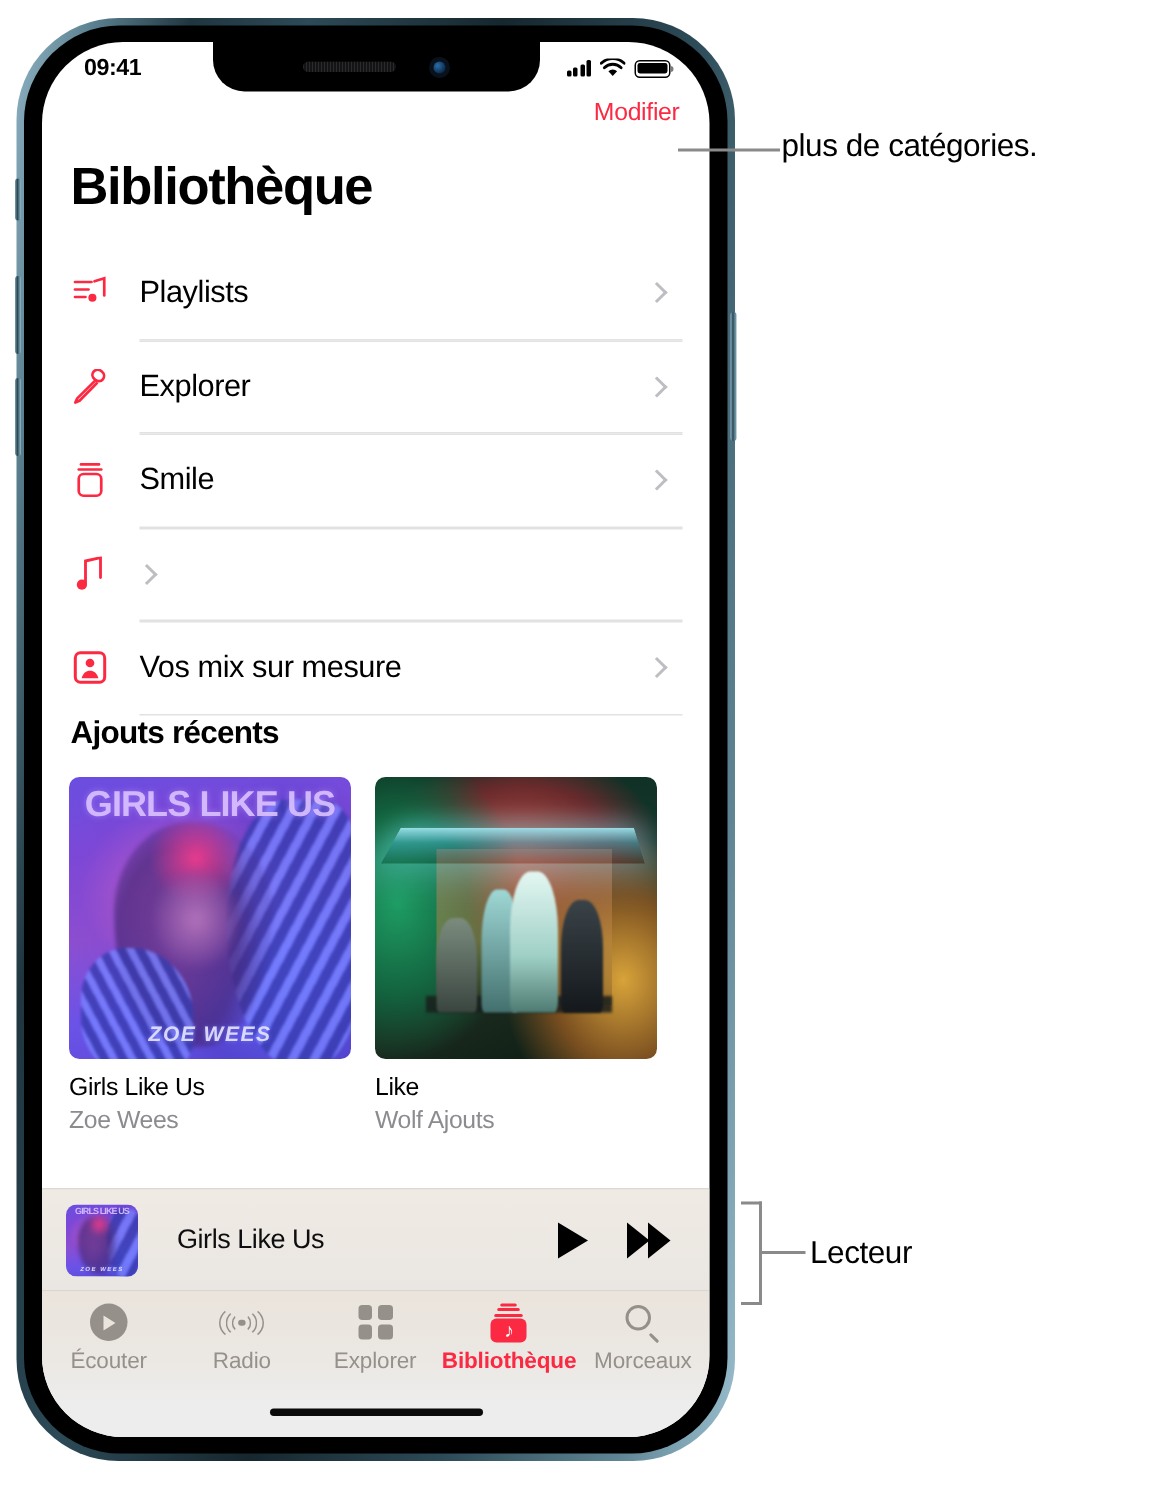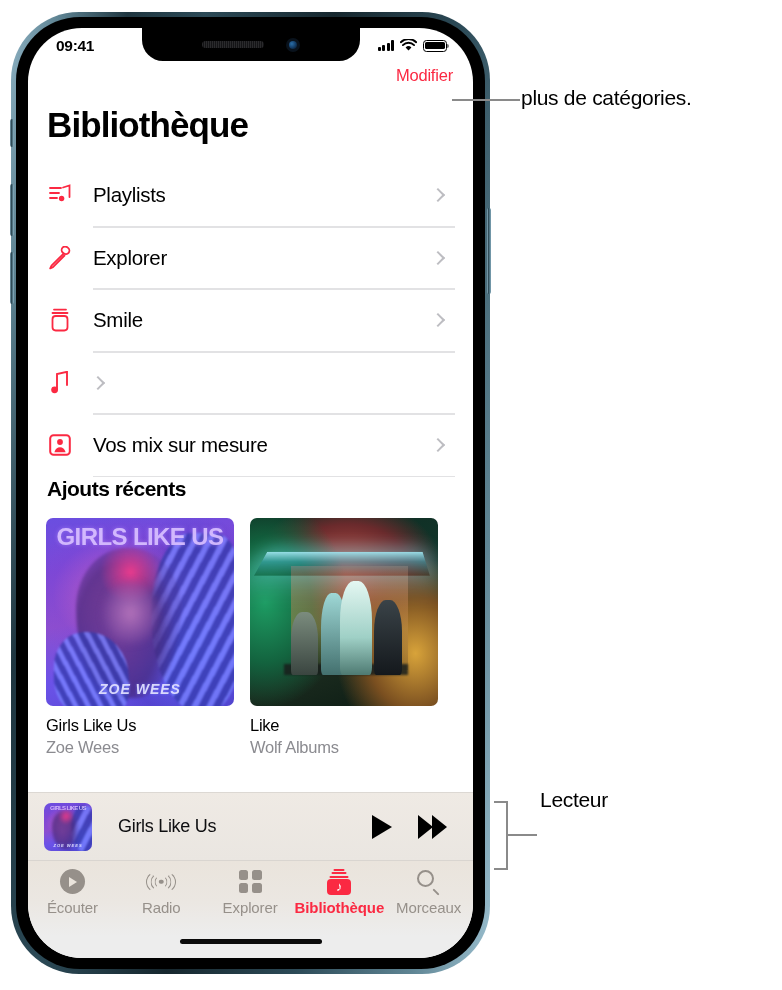--- a/index.html
+++ b/index.html
@@ -241,21 +241,21 @@
   .gi-search i { position:absolute; left:0; top:0; width:17px; height:17px; border:2px solid #96908a; border-radius:50%; }
   .gi-search b { position:absolute; right:1px; bottom:1px; width:8px; height:2px; background:#96908a;
      transform: rotate(45deg); border-radius:1px; }
 
   .home-ind { height: 22px; background: #ededed; display: flex; align-items: flex-start; justify-content: center; padding-top: 3px;}
   .home-ind i { width: 142px; height: 5px; border-radius: 3px; background: #0a0a0a; display:block; }
 
   
   .callout-text { position: absolute; font-size: 21px; color: #000; letter-spacing: -0.3px; line-height: 1.33; }
   .co-top { left: 521px; top: 84px; width: 255px; }
-  .co-bot { left: 540px; top: 786px; }
+  .co-bot { left: 540px; top: 822px; }
   .lead { position: absolute; background: #8a8a8a; }
   .lead-top { left: 452px; top: 99px; width: 68px; height: 2px; }
   .bracket { position: absolute; left: 494px; top: 801px; width: 14px; height: 69px;
              border: 2px solid #8a8a8a; border-left: none; }
   .bracket-stem { position: absolute; left: 508px; top: 834px; width: 29px; height: 2px; background: #8a8a8a; }
 </style>
 </head>
 <body>
 
 <div id="root">
@@ -394,21 +394,21 @@
                 <div class="art art-smile">
                   <div class="sm-back"></div>
                   <div class="sm-roof"></div>
                   <div class="sm-bench"></div>
                   <div class="sm-p sm-p1"></div>
                   <div class="sm-p sm-p2"></div>
                   <div class="sm-p sm-p3"></div>
                   <div class="sm-p sm-p4"></div>
                 </div>
                 <div class="album-name">Like</div>
-                <div class="album-artist">Wolf Albums</div>
+                <div class="album-artist">Wolf Ajouts</div>
               </div>
 
             </div>
           </div>
 
           <div class="player">
             <div class="player-art art art-glu" style="width:48px;height:48px;">
               <div class="glu-braids"></div>
               <div class="glu-face"></div>
               <div class="glu-title" style="font-size:6px;top:2px;text-shadow:none;">GIRLS LIKE US</div>

